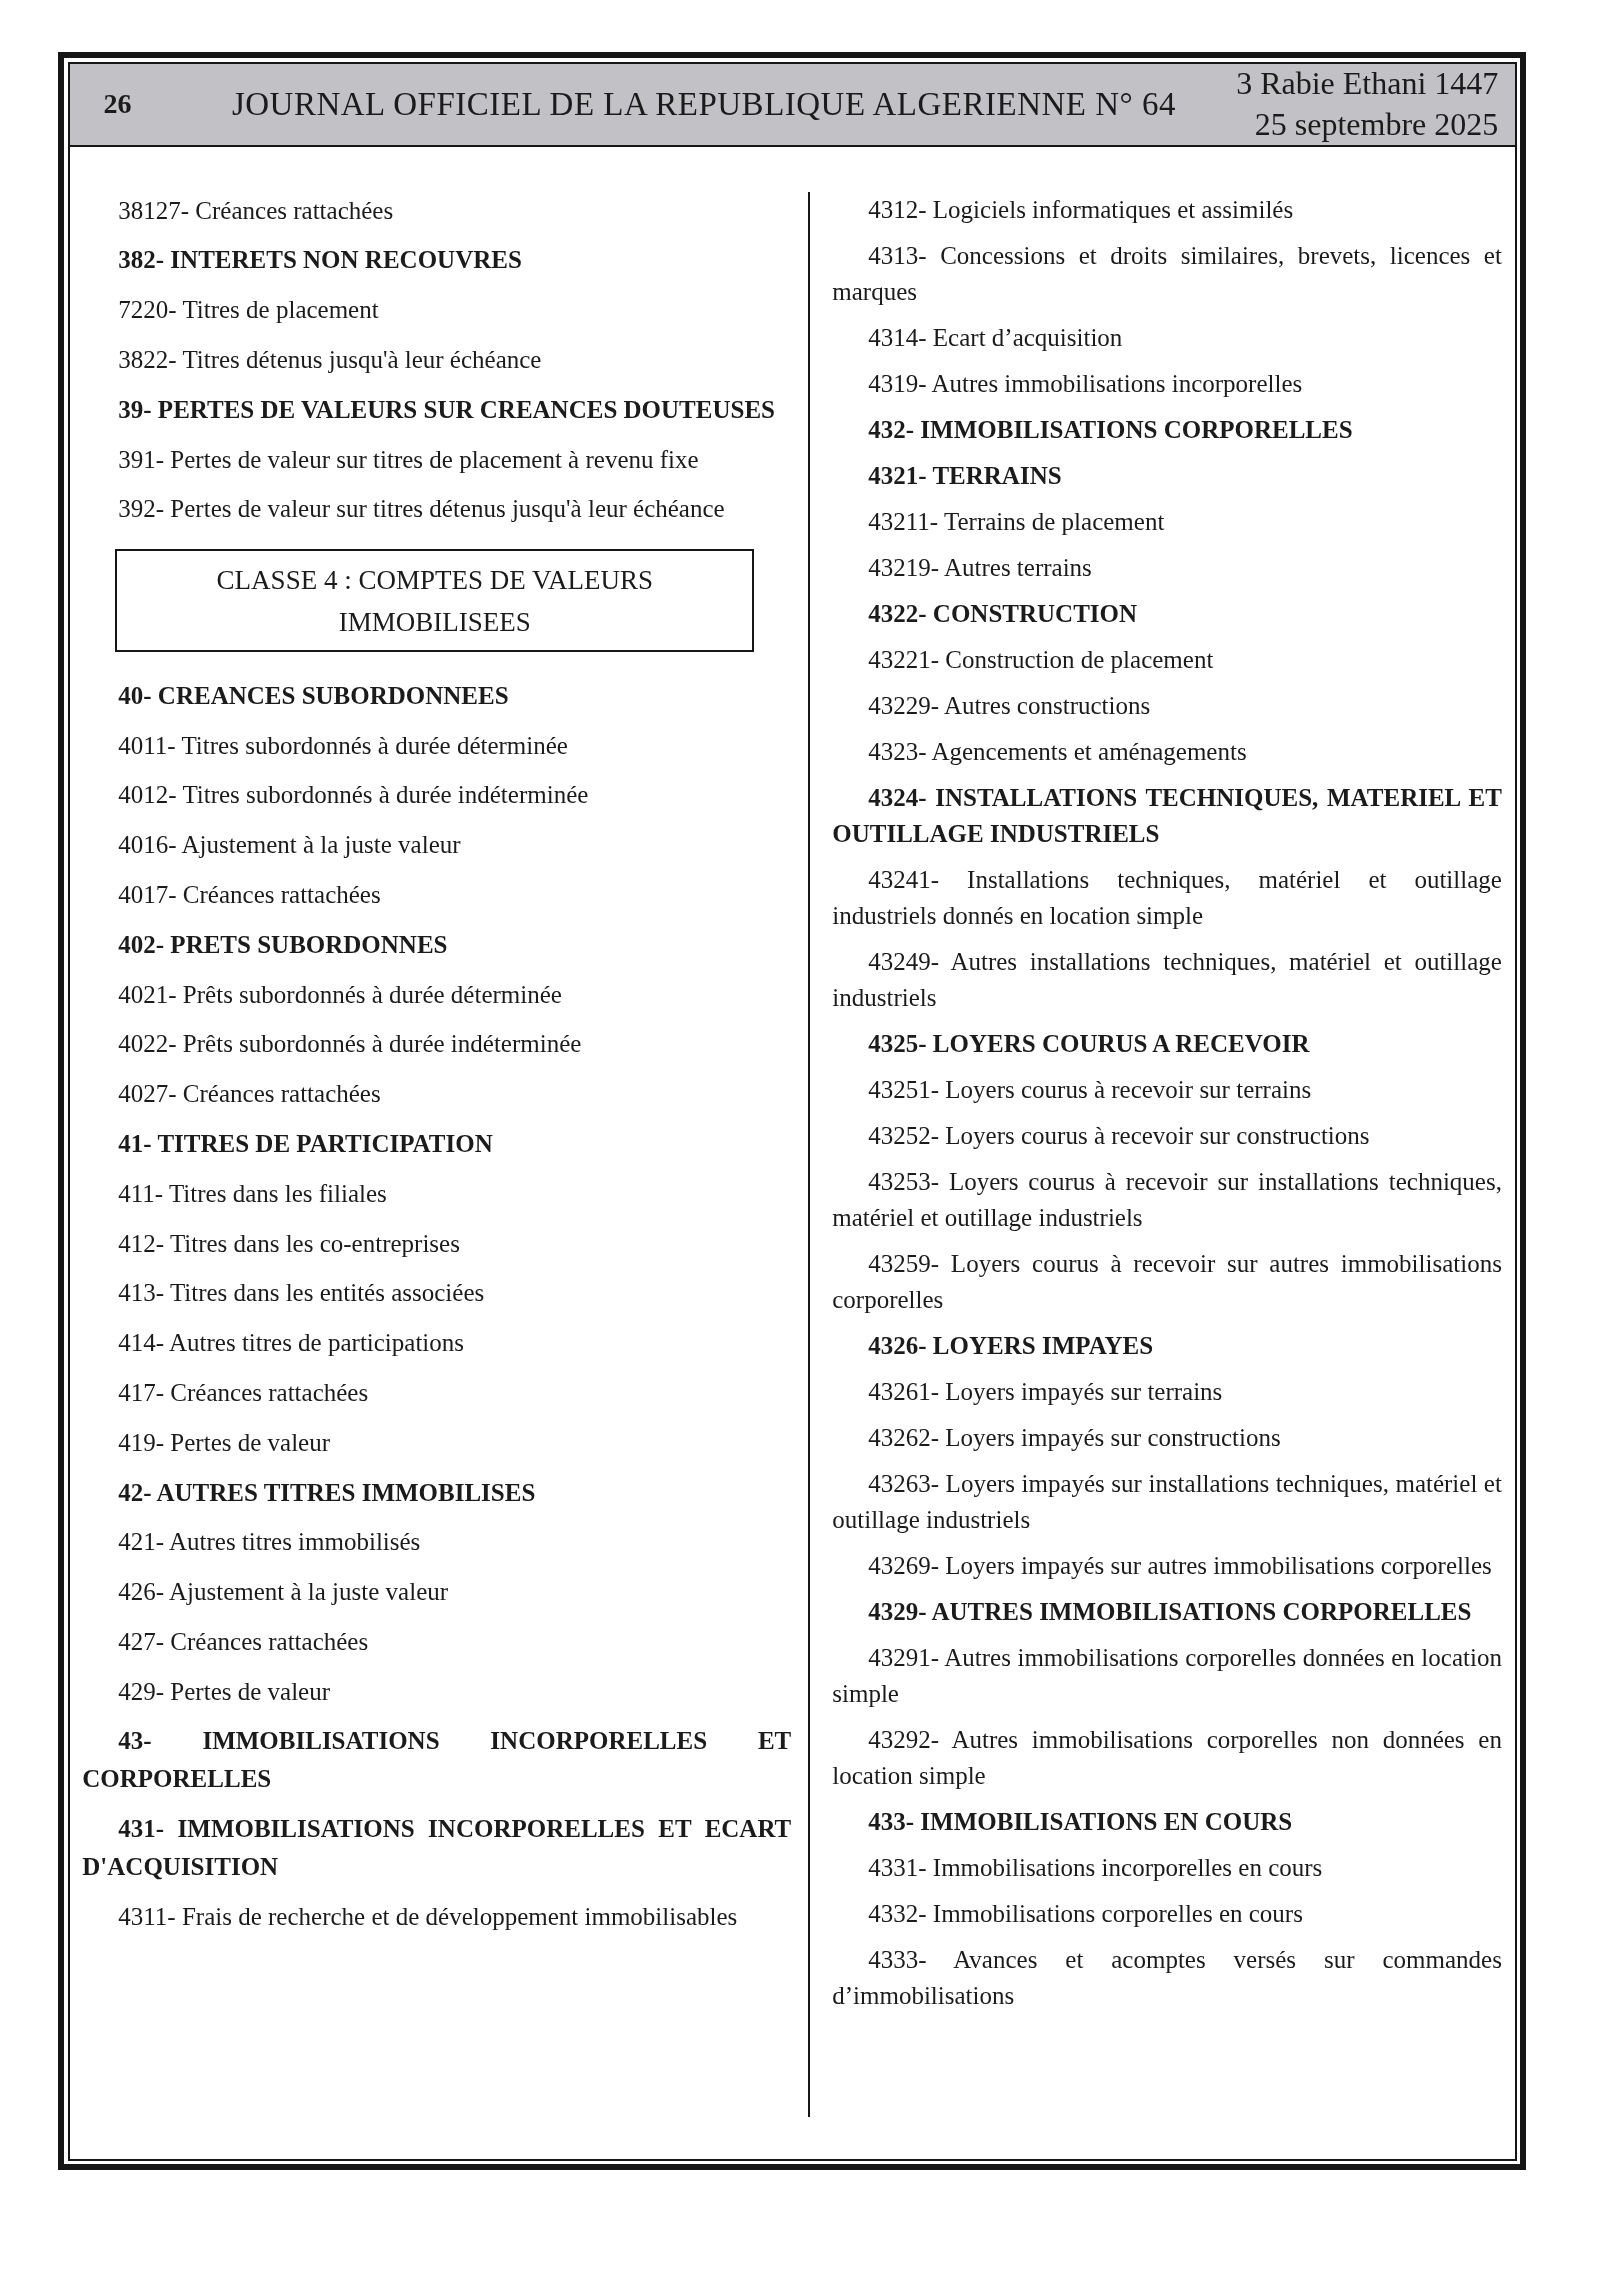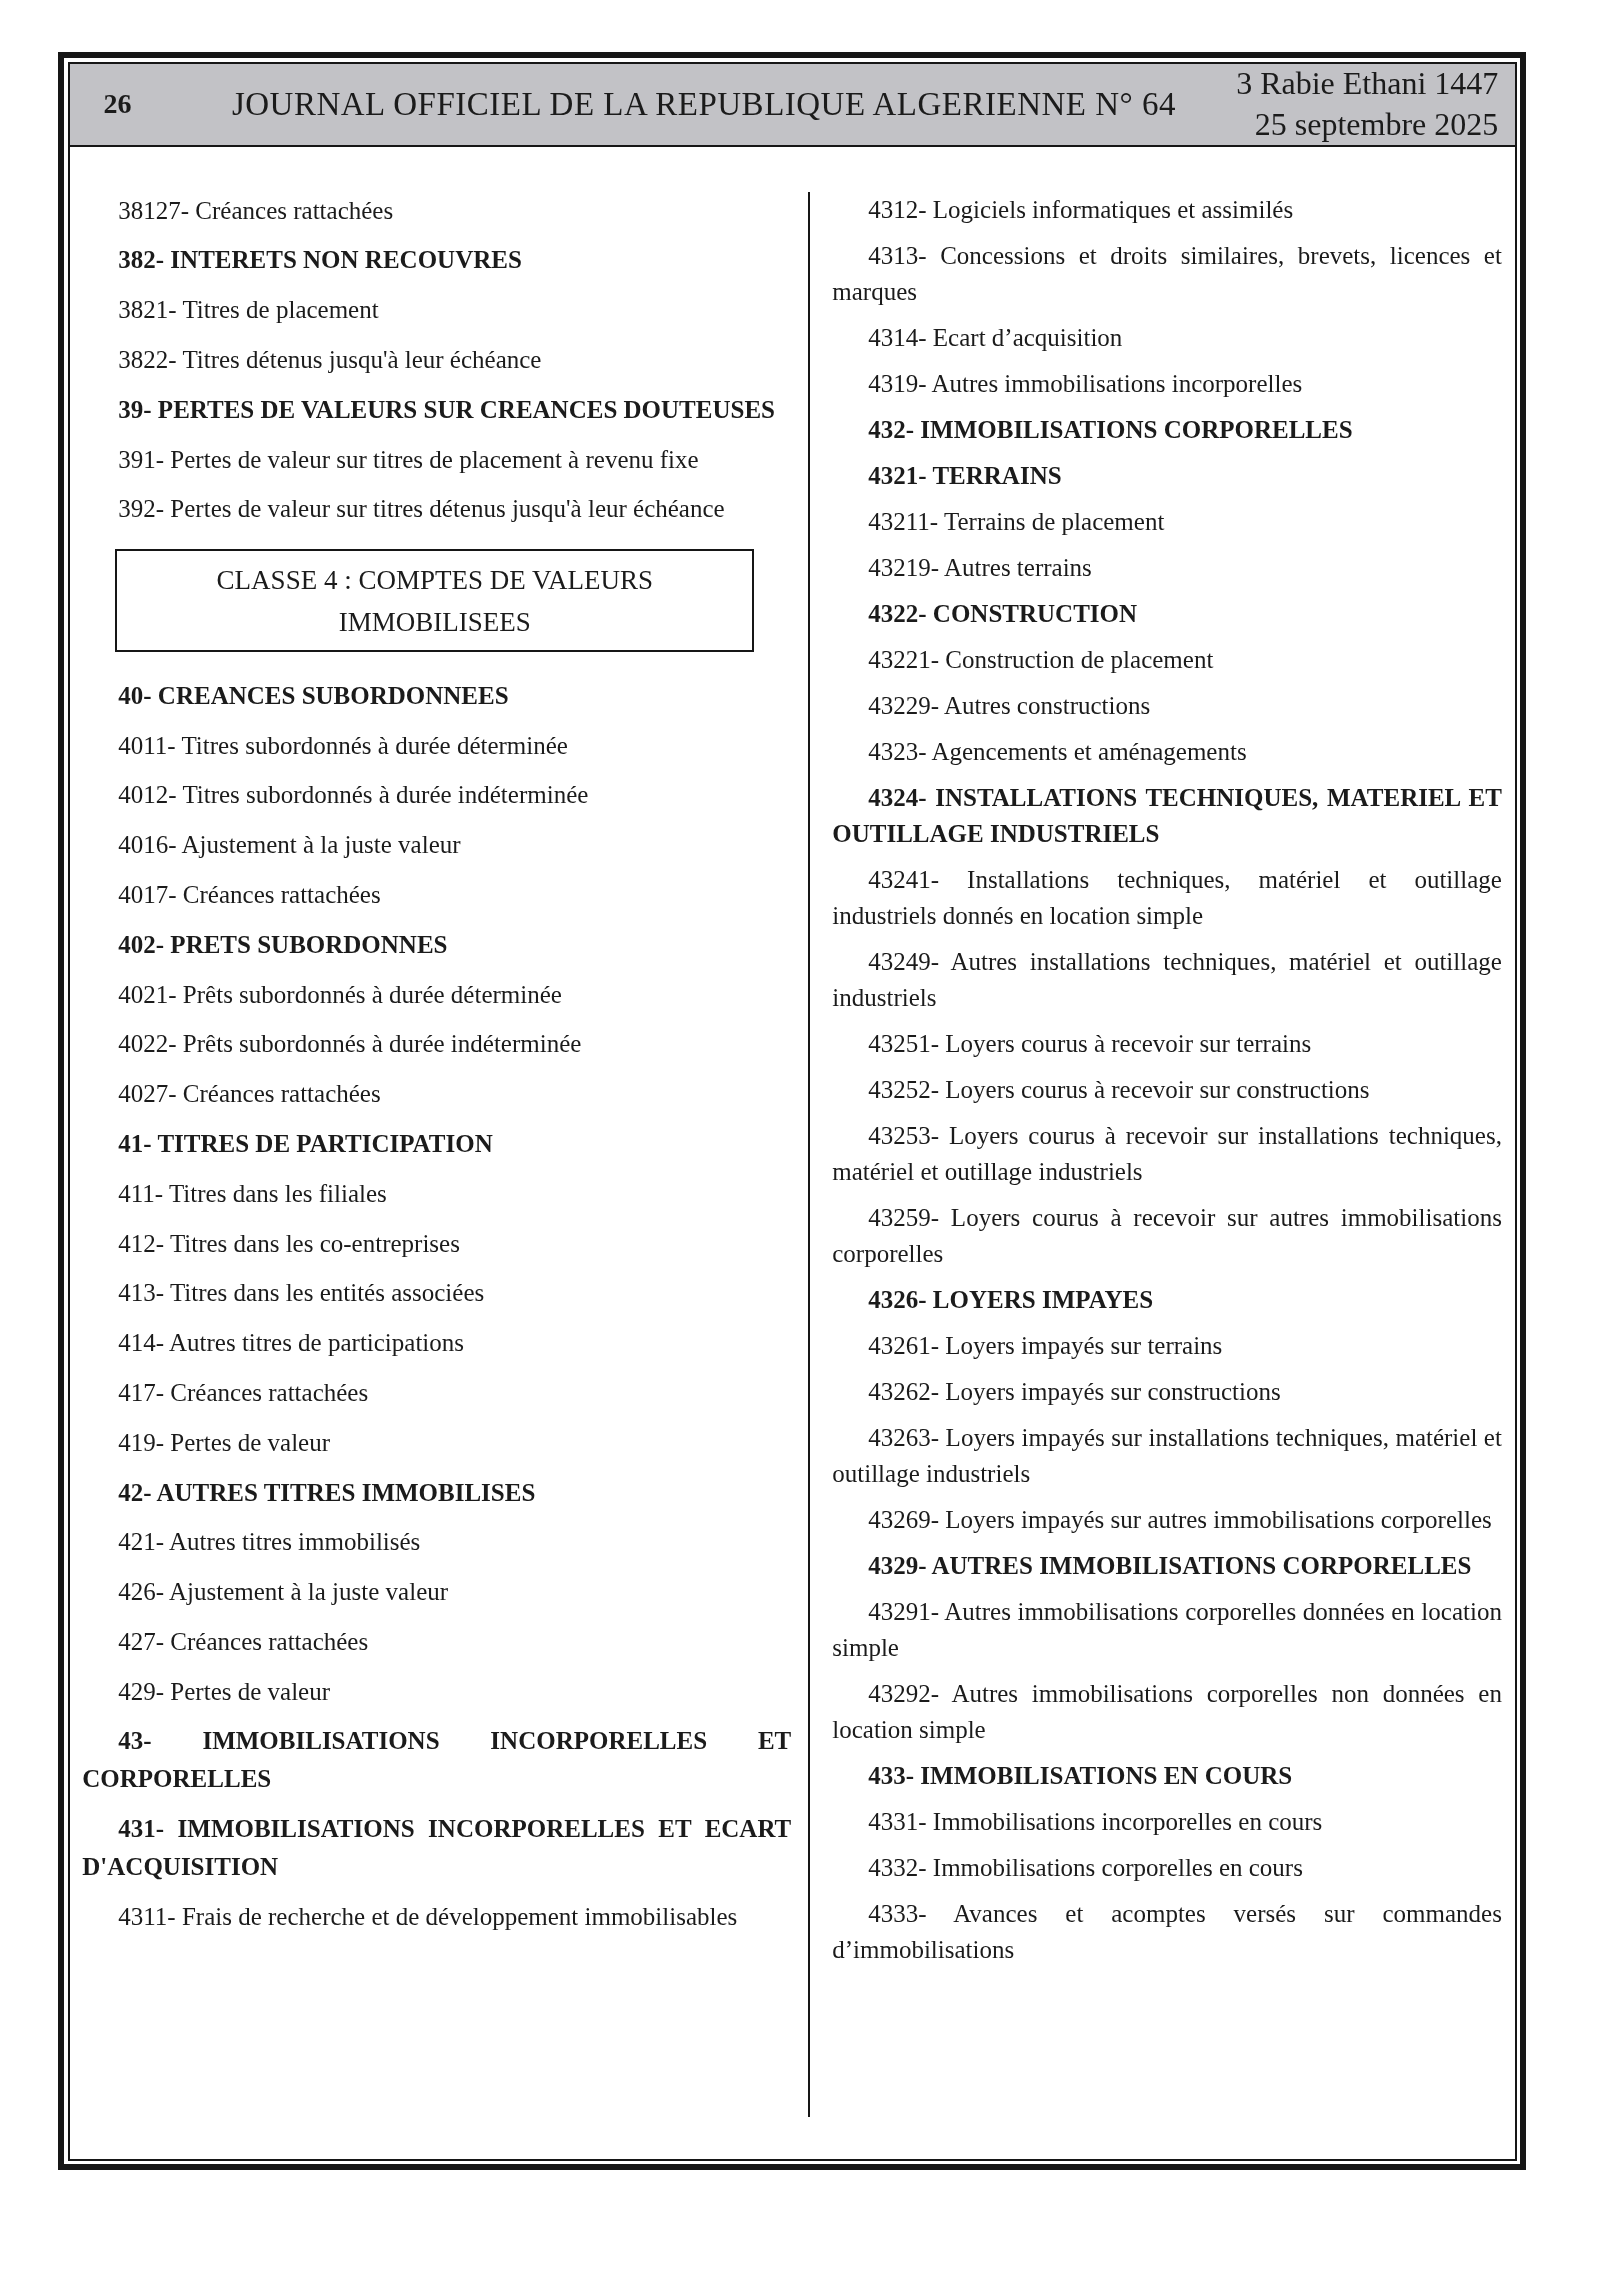--- a/index.html
+++ b/index.html
@@ -51,21 +51,21 @@
         <div class="dates">
           <div>3 Rabie Ethani 1447</div>
           <div>25 septembre 2025</div>
         </div>
       </header>
 
       <div class="content">
         <div class="col col-left">
             <p class="para">38127- Créances rattachées</p>
             <p class="para bold">382- INTERETS NON RECOUVRES</p>
-            <p class="para">3821- Titres de placement</p>
+            <p class="para">7220- Titres de placement</p>
             <p class="para">3822- Titres détenus jusqu'à leur échéance</p>
             <p class="para bold">39- PERTES DE VALEURS SUR CREANCES DOUTEUSES</p>
             <p class="para">391- Pertes de valeur sur titres de placement à revenu fixe</p>
             <p class="para">392- Pertes de valeur sur titres détenus jusqu'à leur échéance</p>
             <div class="classe-box"><span>CLASSE 4 : COMPTES DE VALEURS</span><br><span>IMMOBILISEES</span></div>
             <p class="para bold">40- CREANCES SUBORDONNEES</p>
             <p class="para">4011- Titres subordonnés à durée déterminée</p>
             <p class="para">4012- Titres subordonnés à durée indéterminée</p>
             <p class="para">4016- Ajustement à la juste valeur</p>
             <p class="para">4017- Créances rattachées</p>
@@ -99,20 +99,21 @@
             <p class="para bold">4321- TERRAINS</p>
             <p class="para">43211- Terrains de placement</p>
             <p class="para">43219- Autres terrains</p>
             <p class="para bold">4322- CONSTRUCTION</p>
             <p class="para">43221- Construction de placement</p>
             <p class="para">43229- Autres constructions</p>
             <p class="para">4323- Agencements et aménagements</p>
             <p class="para bold">4324- INSTALLATIONS TECHNIQUES, MATERIEL ET OUTILLAGE INDUSTRIELS</p>
             <p class="para">43241- Installations techniques, matériel et outillage industriels donnés en location simple</p>
             <p class="para">43249- Autres installations techniques, matériel et outillage industriels</p>
+            <p class="para bold">4325- LOYERS COURUS A RECEVOIR</p>
             <p class="para">43251- Loyers courus à recevoir sur terrains</p>
             <p class="para">43252- Loyers courus à recevoir sur constructions</p>
             <p class="para">43253- Loyers courus à recevoir sur installations techniques, matériel et outillage industriels</p>
             <p class="para">43259- Loyers courus à recevoir sur autres immobilisations corporelles</p>
             <p class="para bold">4326- LOYERS IMPAYES</p>
             <p class="para">43261- Loyers impayés sur terrains</p>
             <p class="para">43262- Loyers impayés sur constructions</p>
             <p class="para">43263- Loyers impayés sur installations techniques, matériel et outillage industriels</p>
             <p class="para">43269- Loyers impayés sur autres immobilisations corporelles</p>
             <p class="para bold">4329- AUTRES IMMOBILISATIONS CORPORELLES</p>

